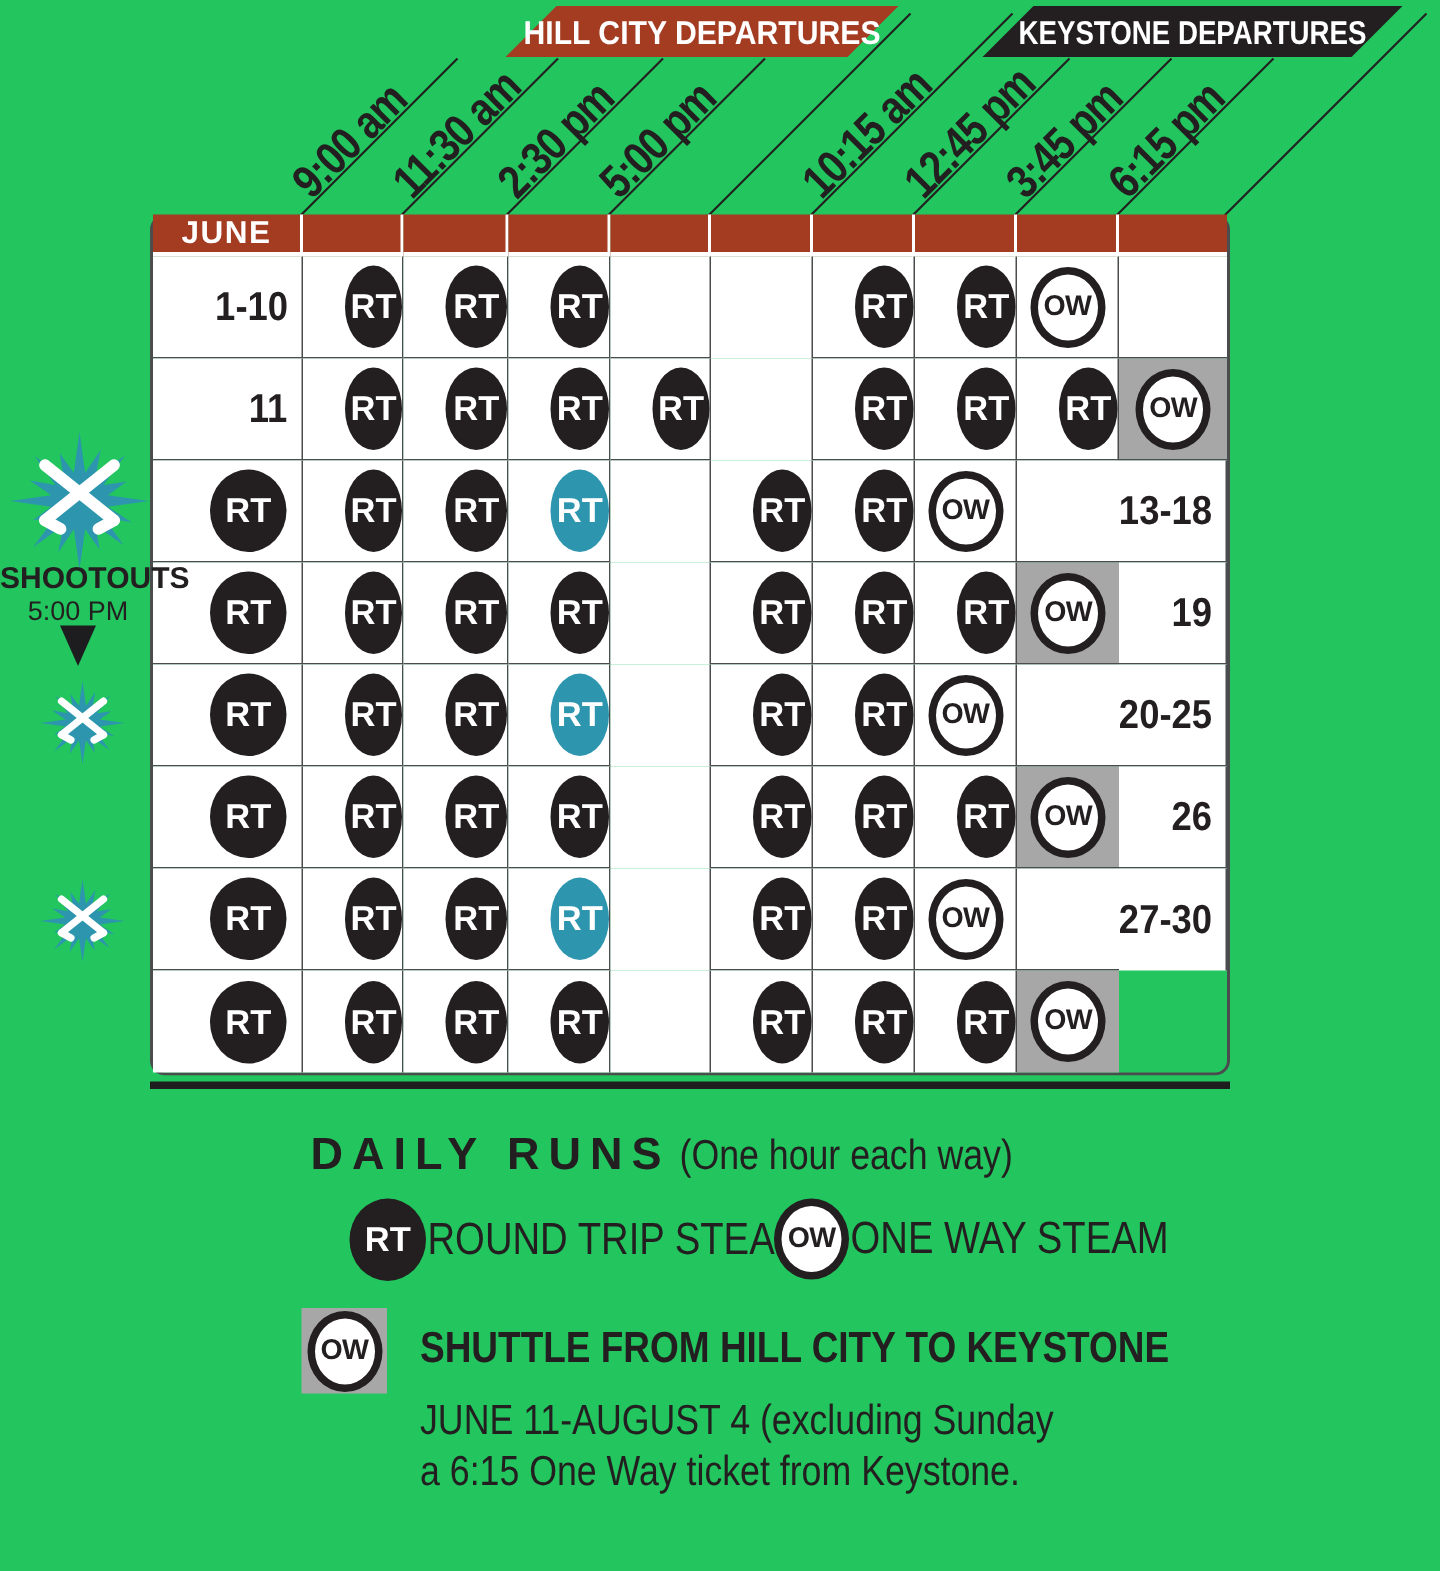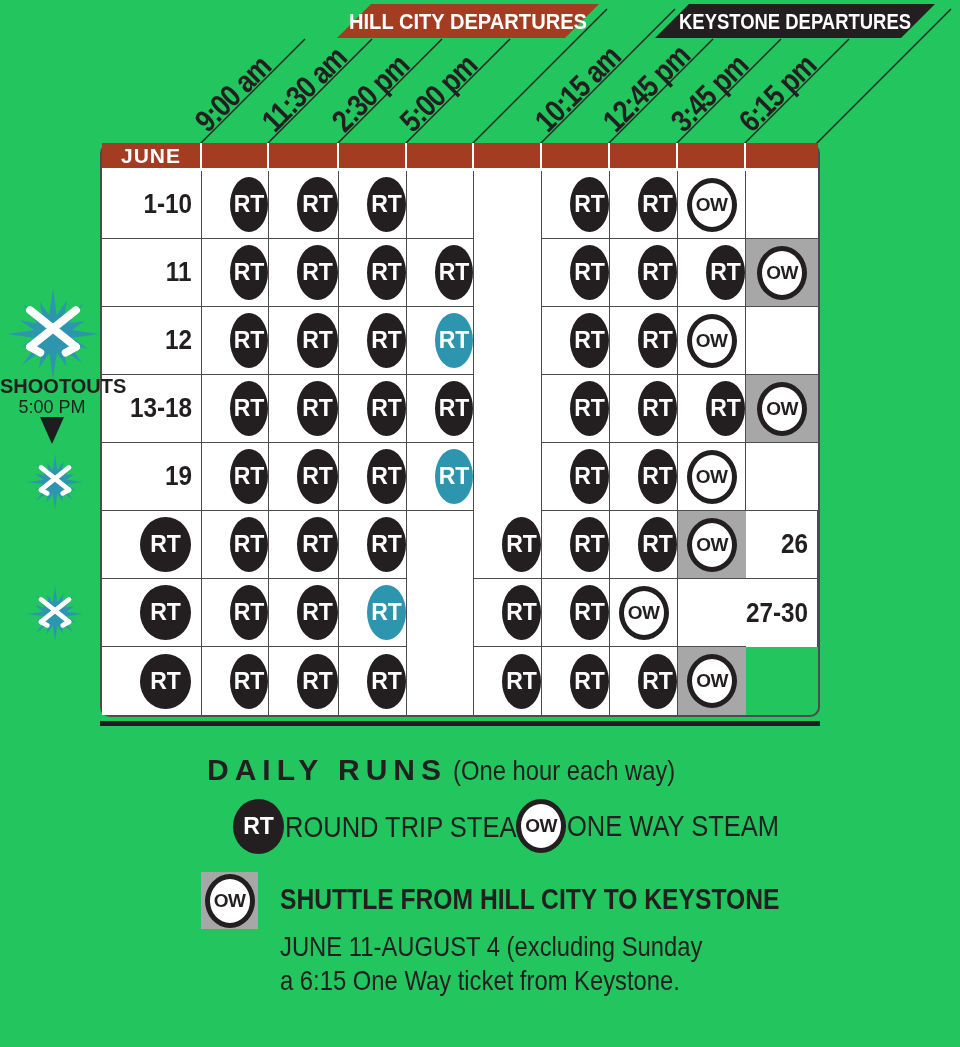--- a/index.html
+++ b/index.html
@@ -154,23 +154,20 @@
       </div>
       <div class="cell">
         <div class="badge rt">RT</div>
       </div>
       <div class="cell">
         <div class="badge rt">RT</div>
       </div>
       <div class="cell c9 shuttle">
         <div class="badge ow-shuttle">OW</div>
       </div>
-      <div class="cell date">
-        <span class="cond">12</span>
-      </div>
       <div class="cell">
         <div class="badge rt">RT</div>
       </div>
       <div class="cell">
         <div class="badge rt">RT</div>
       </div>
       <div class="cell">
         <div class="badge rt">RT</div>
       </div>
       <div class="cell">
@@ -234,20 +231,23 @@
       <div class="cell">
         <div class="badge rt">RT</div>
       </div>
       <div class="cell">
         <div class="badge rt">RT</div>
       </div>
       <div class="cell">
         <div class="badge ow">OW</div>
       </div>
       <div class="cell c9"></div>
+      <div class="cell date">
+        <span class="cond">20-25</span>
+      </div>
       <div class="cell">
         <div class="badge rt">RT</div>
       </div>
       <div class="cell">
         <div class="badge rt">RT</div>
       </div>
       <div class="cell">
         <div class="badge rt">RT</div>
       </div>
       <div class="cell">

